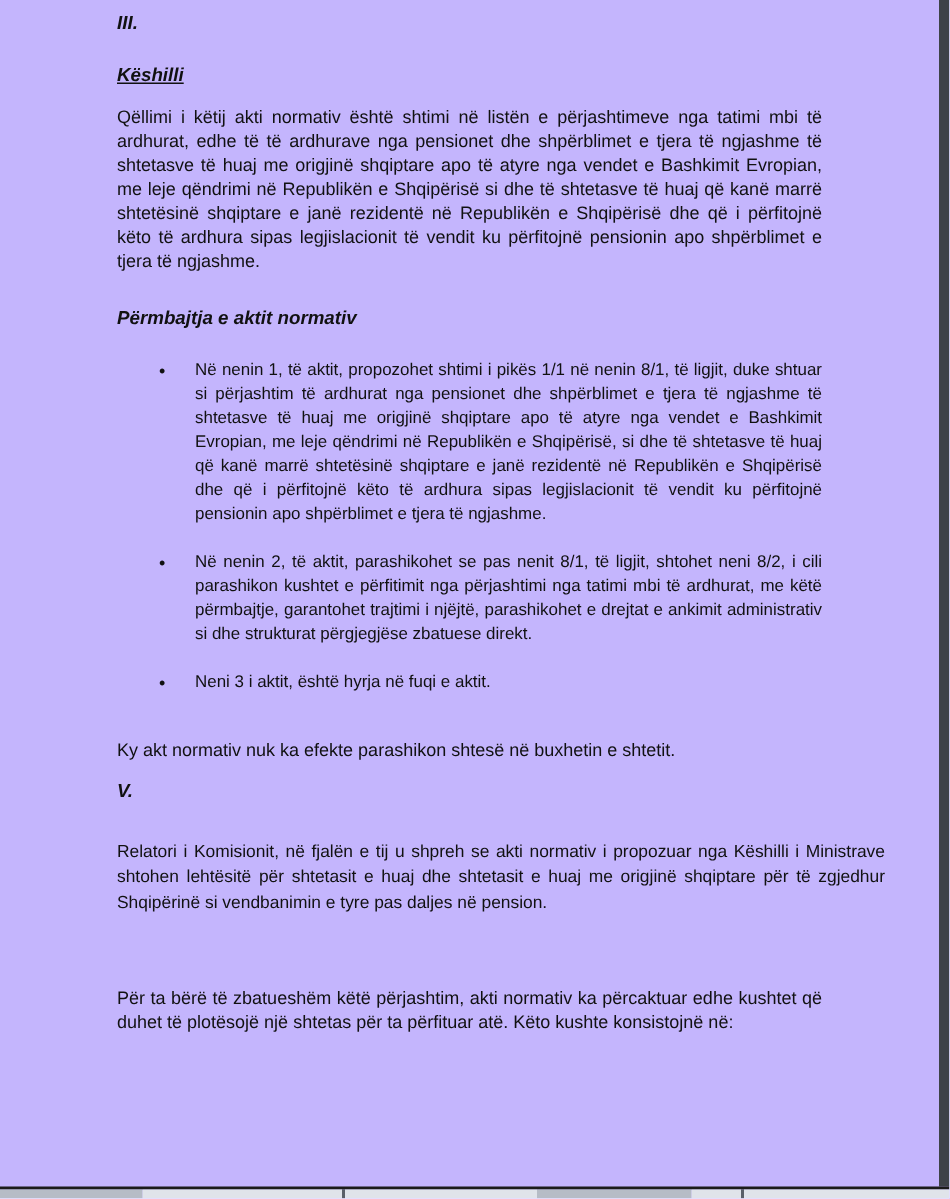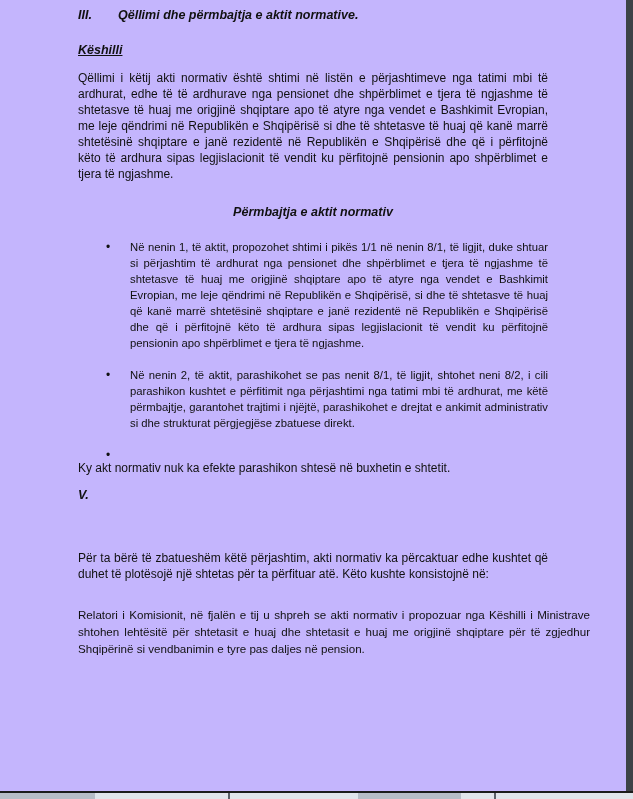--- a/index.html
+++ b/index.html
@@ -73,71 +73,71 @@
     margin-top: 16px;
   }
   .bullet-item:first-child { margin-top: 0; }
   .bullet-dot {
     position: absolute;
     left: 28px; top: 0;
     font-size: 12px;
   }
   .mt-qellimi    { margin-top: 19px; }
   .mt-para1     { margin-top: 12px; }
-  .mt-permb     { margin-top: 22px; text-align: center; }
+  .mt-permb     { margin-top: 22px; }
   .mt-intro     { margin-top: 9px; }
   .mt-h4        { margin-top: 30px; }
   .mt-kyakt     { margin-top: 29px; }
   .mt-h5        { margin-top: 11px; }
   .mt-relatori  { margin-top: 24px; width: 512px; font-size: 11.6px; line-height: 17px; }
   .mt-final     { margin-top: 47px; }
 </style>
 </head>
 <body>
 
 <div class="screen">
 
   <div class="content">
 
     <div class="heading-row">
       <span class="h-num">III.</span>
-      <span>Qëllimi dhe përmbajtja e aktit normative.</span>
     </div>
 
     <div class="sub-title underlined mt-qellimi">Këshilli</div>
 
     <p class="para mt-para1">Qëllimi i këtij akti normativ është shtimi në listën e përjashtimeve nga tatimi mbi të ardhurat, edhe të të ardhurave nga pensionet dhe shpërblimet e tjera të ngjashme të shtetasve të huaj me origjinë shqiptare apo të atyre nga vendet e Bashkimit Evropian, me leje qëndrimi në Republikën e Shqipërisë si dhe të shtetasve të huaj që kanë marrë shtetësinë shqiptare e janë rezidentë në Republikën e Shqipërisë dhe që i përfitojnë këto të ardhura sipas legjislacionit të vendit ku përfitojnë pensionin apo shpërblimet e tjera të ngjashme.</p>
 
     <div class="sub-title mt-permb">Përmbajtja e aktit normativ</div>
 
 
     <ul class="bullet-list">
       <li class="bullet-item">
         <span class="bullet-dot">•</span>
         <span>Në nenin 1, të aktit, propozohet shtimi i pikës 1/1 në nenin 8/1, të ligjit, duke shtuar si përjashtim të ardhurat nga pensionet dhe shpërblimet e tjera të ngjashme të shtetasve të huaj me origjinë shqiptare apo të atyre nga vendet e Bashkimit Evropian, me leje qëndrimi në Republikën e Shqipërisë, si dhe të shtetasve të huaj që kanë marrë shtetësinë shqiptare e janë rezidentë në Republikën e Shqipërisë dhe që i përfitojnë këto të ardhura sipas legjislacionit të vendit ku përfitojnë pensionin apo shpërblimet e tjera të ngjashme.</span>
       </li>
       <li class="bullet-item">
         <span class="bullet-dot">•</span>
         <span>Në nenin 2, të aktit, parashikohet se pas nenit 8/1, të ligjit, shtohet neni 8/2, i cili parashikon kushtet e përfitimit nga përjashtimi nga tatimi mbi të ardhurat, me këtë përmbajtje, garantohet trajtimi i njëjtë, parashikohet e drejtat e ankimit administrativ si dhe strukturat përgjegjëse zbatuese direkt.</span>
       </li>
       <li class="bullet-item">
         <span class="bullet-dot">•</span>
+        <span>Neni 3 i aktit, është hyrja në fuqi e aktit.</span>
       </li>
     </ul>
 
 
     <p class="para mt-kyakt">Ky akt normativ nuk ka efekte parashikon shtesë në buxhetin e shtetit.</p>
 
     <div class="heading-row mt-h5">
       <span class="h-num">V.</span>
     </div>
 
+    <p class="para mt-relatori">Relatori i Komisionit, në fjalën e tij u shpreh se akti normativ i propozuar nga Këshilli i Ministrave shtohen lehtësitë për shtetasit e huaj dhe shtetasit e huaj me origjinë shqiptare për të zgjedhur Shqipërinë si vendbanimin e tyre pas daljes në pension.</p>
+
     <p class="para mt-final">Për ta bërë të zbatueshëm këtë përjashtim, akti normativ ka përcaktuar edhe kushtet që duhet të plotësojë një shtetas për ta përfituar atë. Këto kushte konsistojnë në:</p>
-
-    <p class="para mt-relatori">Relatori i Komisionit, në fjalën e tij u shpreh se akti normativ i propozuar nga Këshilli i Ministrave shtohen lehtësitë për shtetasit e huaj dhe shtetasit e huaj me origjinë shqiptare për të zgjedhur Shqipërinë si vendbanimin e tyre pas daljes në pension.</p>
 
   </div>
 
   <div class="viewer-edge"></div>
 
   <div class="table-strip">
     <div class="cell c-med" style="width:95px"></div>
     <div class="cell c-light" style="width:133px"></div>
     <div class="cell c-sep"></div>
     <div class="cell c-light" style="width:128px"></div>

